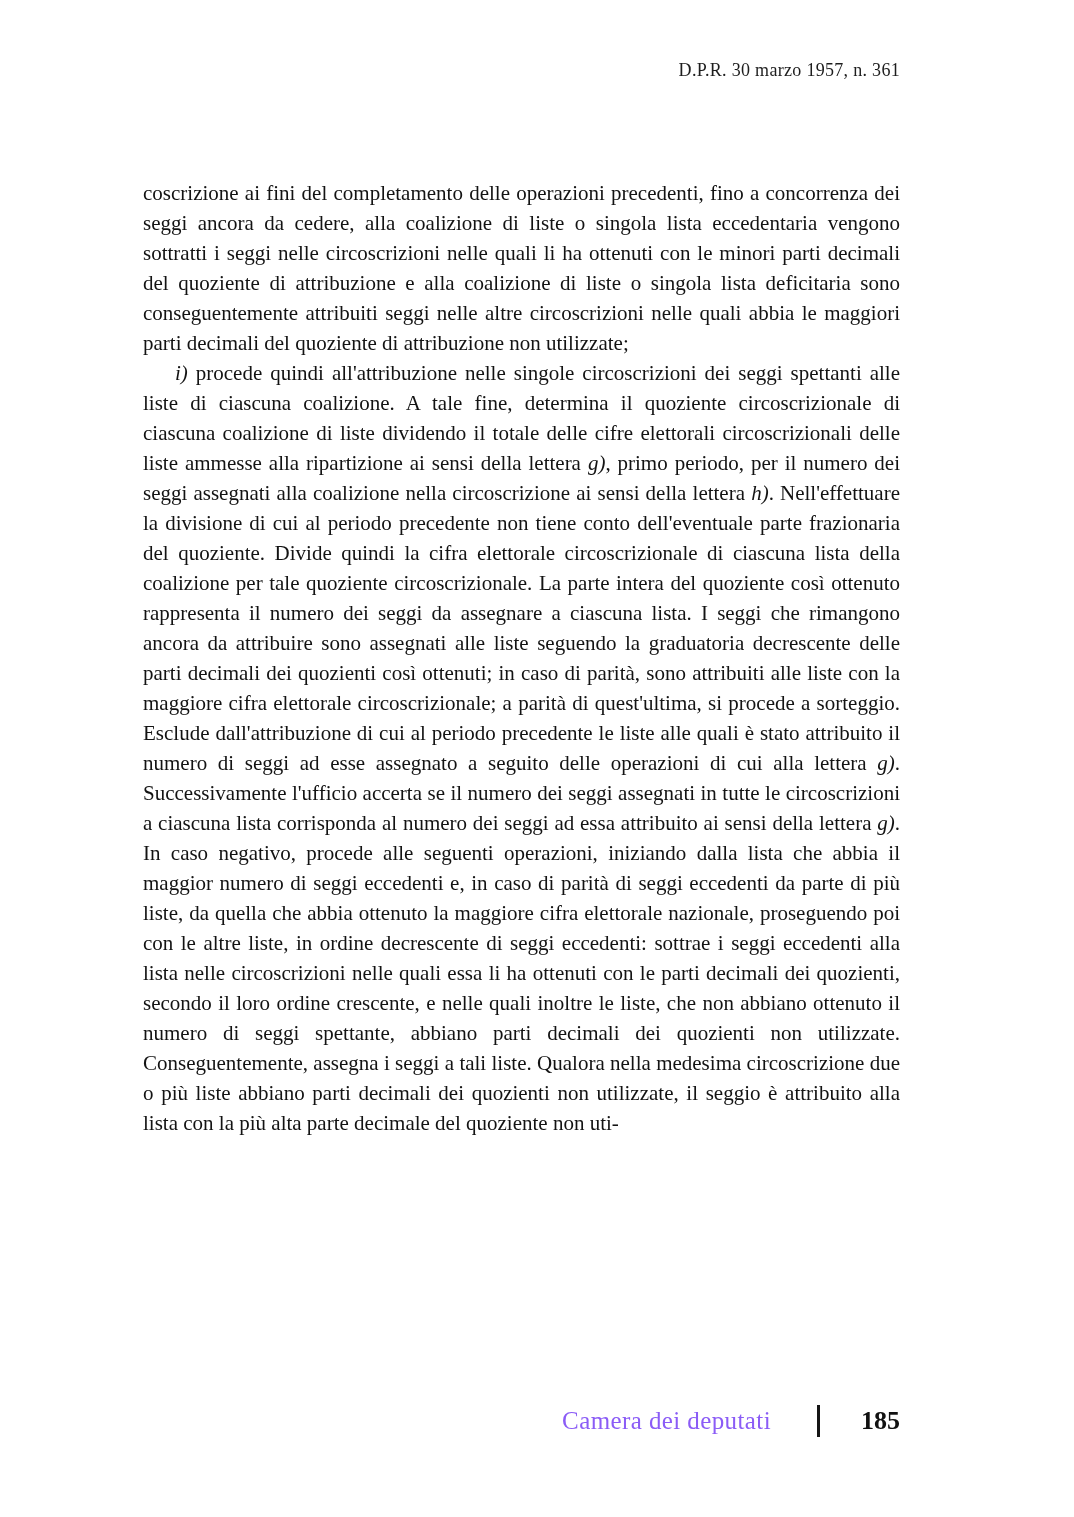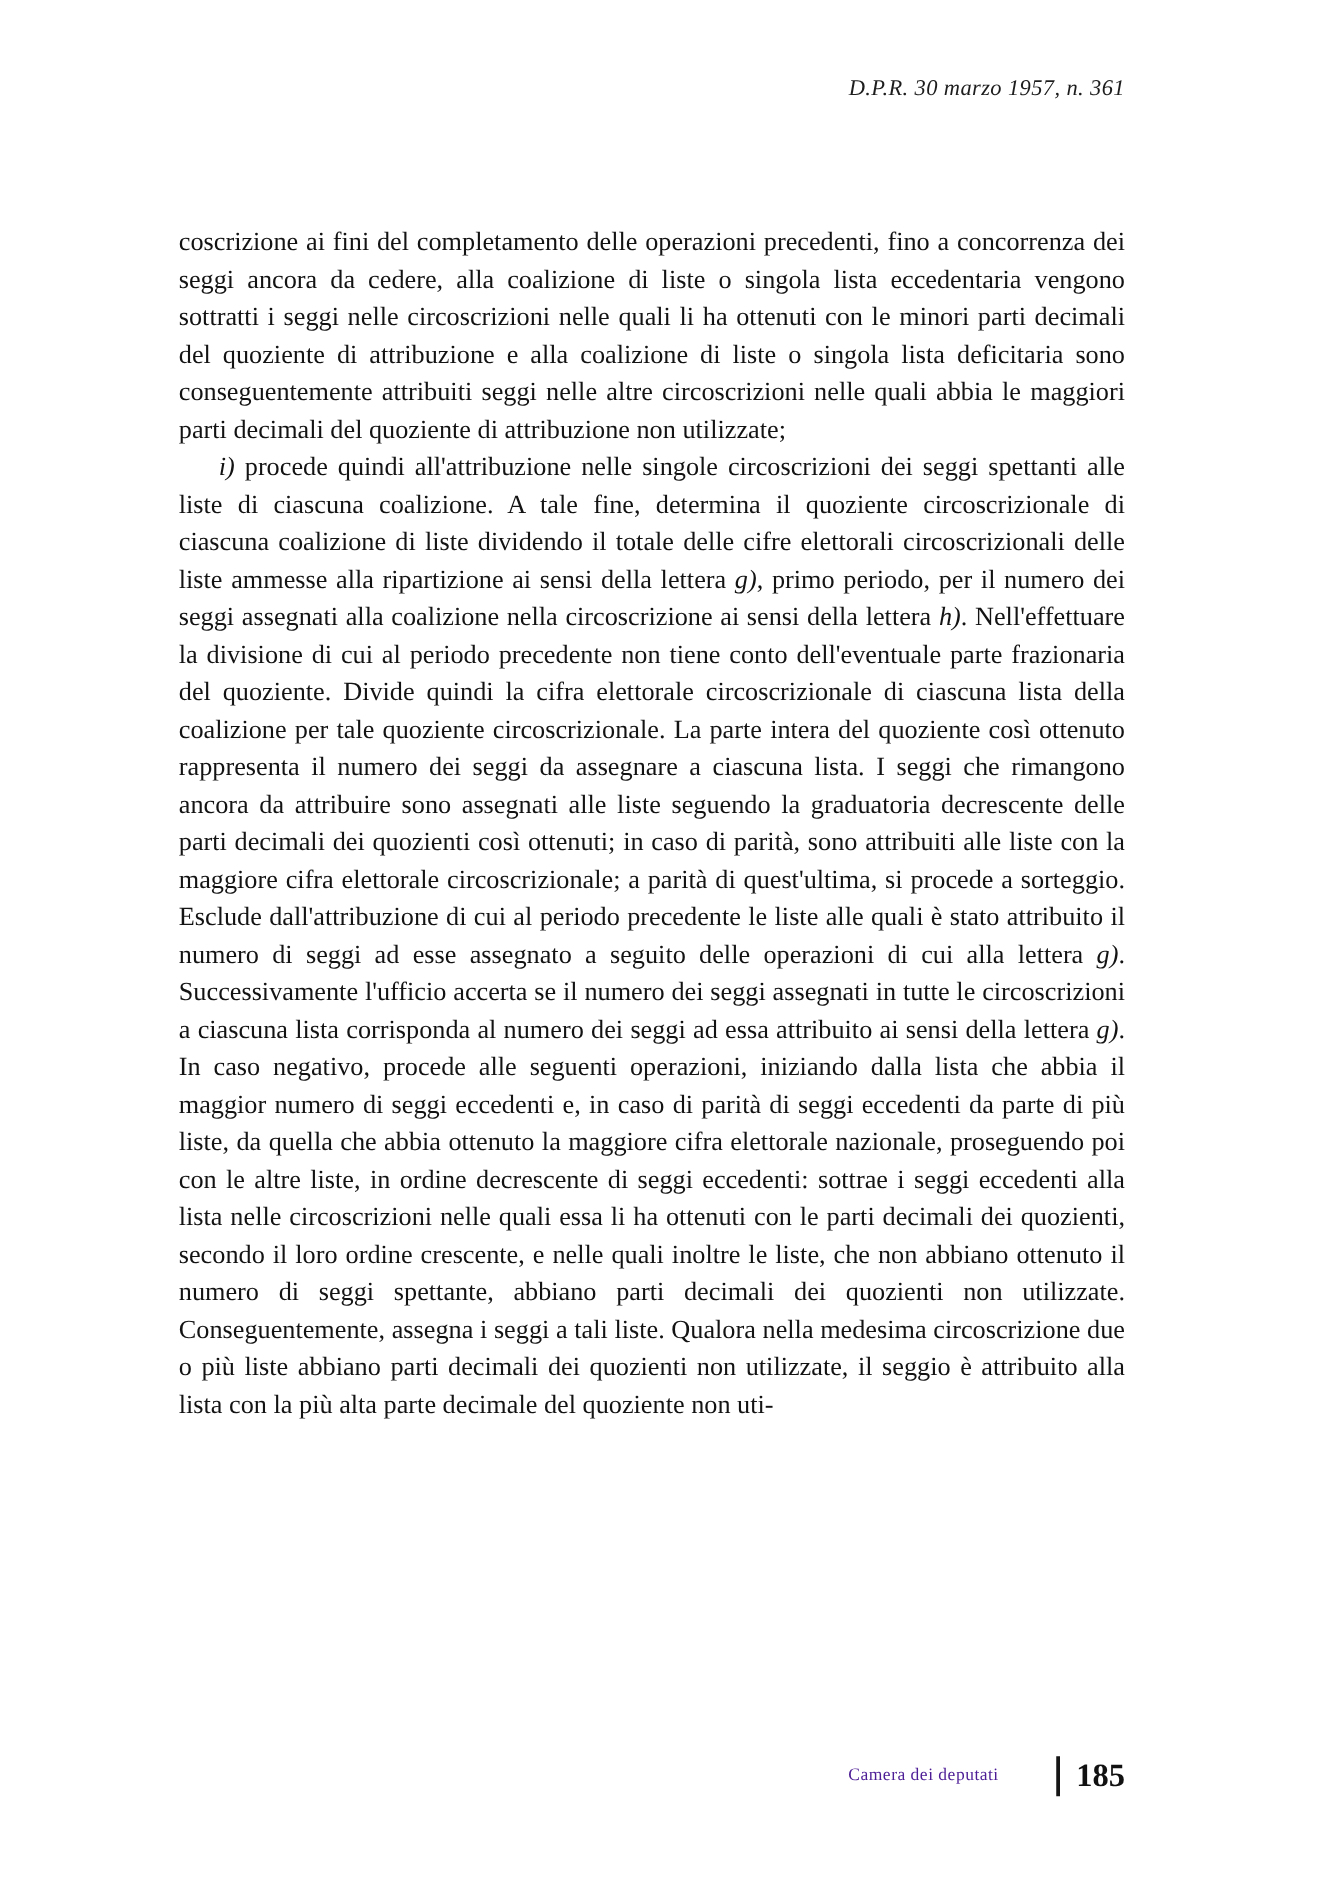--- a/index.html
+++ b/index.html
@@ -13,21 +13,20 @@
     height: 1517px;
     background: #ffffff;
     overflow: hidden;
     font-family: "Liberation Serif", "DejaVu Serif", serif;
     color: #161616;
   }
   .running-header {
     position: absolute;
     top: 60px;
     right: 174px;
-    font-style: italic;
     font-size: 18px;
     letter-spacing: 0.3px;
     color: #1d1d1d;
     white-space: nowrap;
   }
   .text-block {
     position: absolute;
     top: 178px;
     left: 143px;
     width: 757px;
@@ -48,36 +47,37 @@
   }
   .page-footer {
     position: absolute;
     top: 1405px;
     right: 174px;
     display: flex;
     align-items: center;
     white-space: nowrap;
   }
   .footer-label {
-    font-size: 14px;
-    color: #4c1d95;
+    font-size: 25px;
+    color: #8b5cf6;
     letter-spacing: 0.4px;
   }
   .footer-divider {
     display: inline-block;
     width: 3px;
     height: 32px;
     background: #151515;
     margin-left: 46px;
     margin-right: 13px;
   }
   .footer-page-number {
     font-size: 26px;
     font-weight: bold;
     color: #111111;
+    margin-left: 28px;
   }
 </style>
 </head>
 <body>
 
 <div class="page">
 
   <div class="running-header">D.P.R. 30 marzo 1957, n. 361</div>
 
   <div class="text-block">

